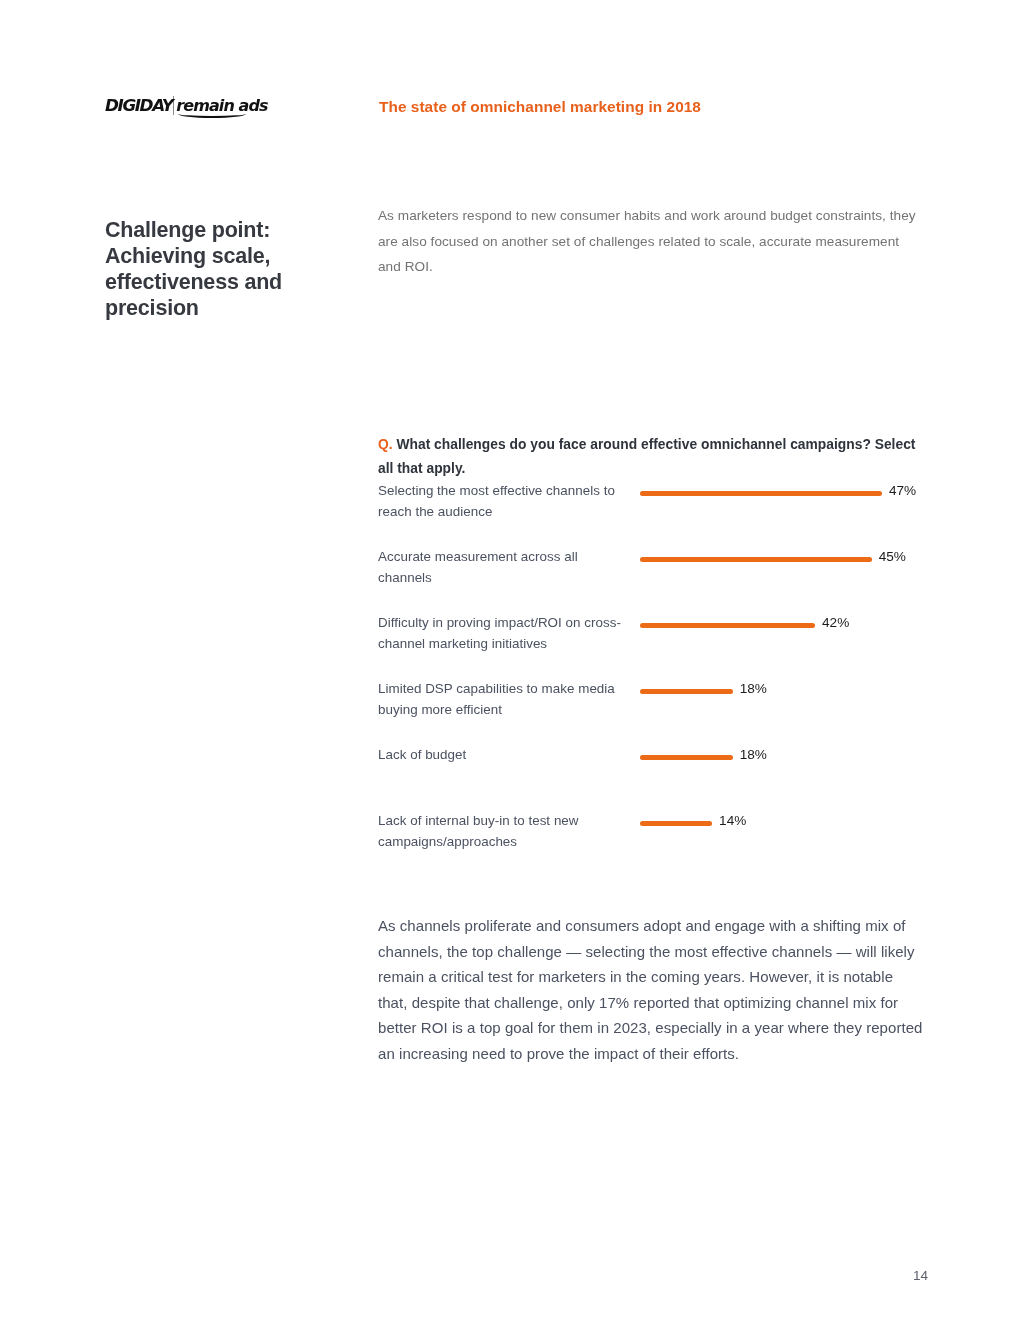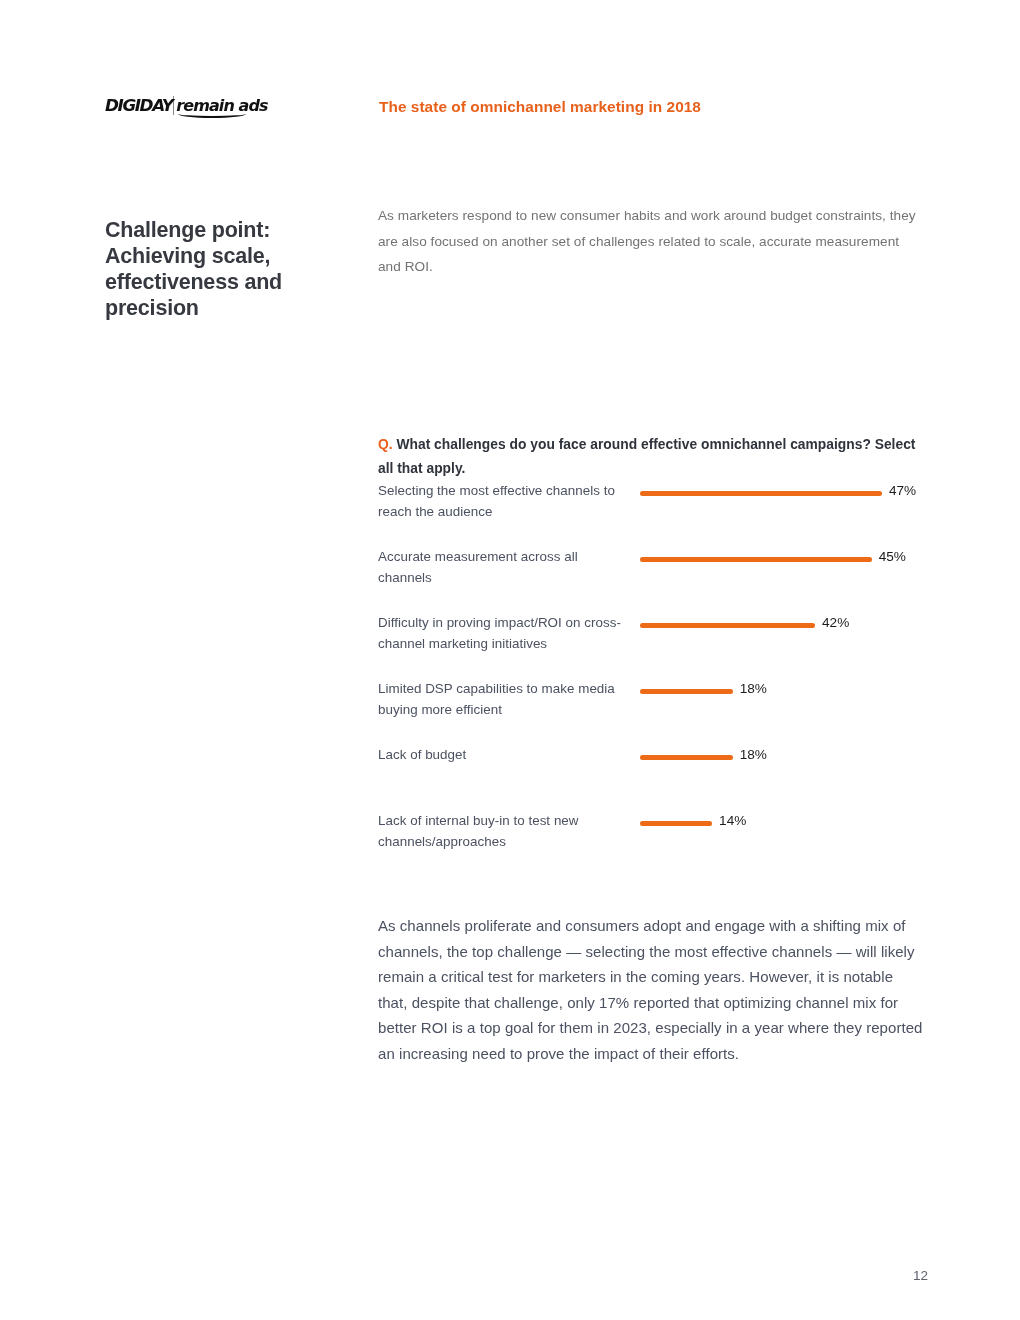--- a/index.html
+++ b/index.html
@@ -244,23 +244,23 @@
       </div>
     </div>
     <div class="chart-row">
       <div class="chart-label">Lack of budget</div>
       <div class="bar-area">
         <div class="bar" style="width: 92.6809px; background: rgb(237, 106, 22);"></div>
         <div class="bar-value" style="left: 99.6809px;">18%</div>
       </div>
     </div>
     <div class="chart-row">
-      <div class="chart-label">Lack of internal buy-in to test new channels/approaches</div>
+      <div class="chart-label">Lack of internal buy-in to test new campaigns/approaches</div>
       <div class="bar-area">
         <div class="bar" style="width: 72.0851px; background: rgb(237, 106, 22);"></div>
         <div class="bar-value" style="left: 79.0851px;">14%</div>
       </div>
     </div>
   </div>
 
 <p class="closing-par">As channels proliferate and consumers adopt and engage with a shifting mix of channels, the top challenge — selecting the most effective channels — will likely remain a critical test for marketers in the coming years. However, it is notable that, despite that challenge, only 17% reported that optimizing channel mix for better ROI is a top goal for them in 2023, especially in a year where they reported an increasing need to prove the impact of their efforts.</p>
 
-<div class="page-number">12</div>
+<div class="page-number">14</div>
 
 </body></html>

